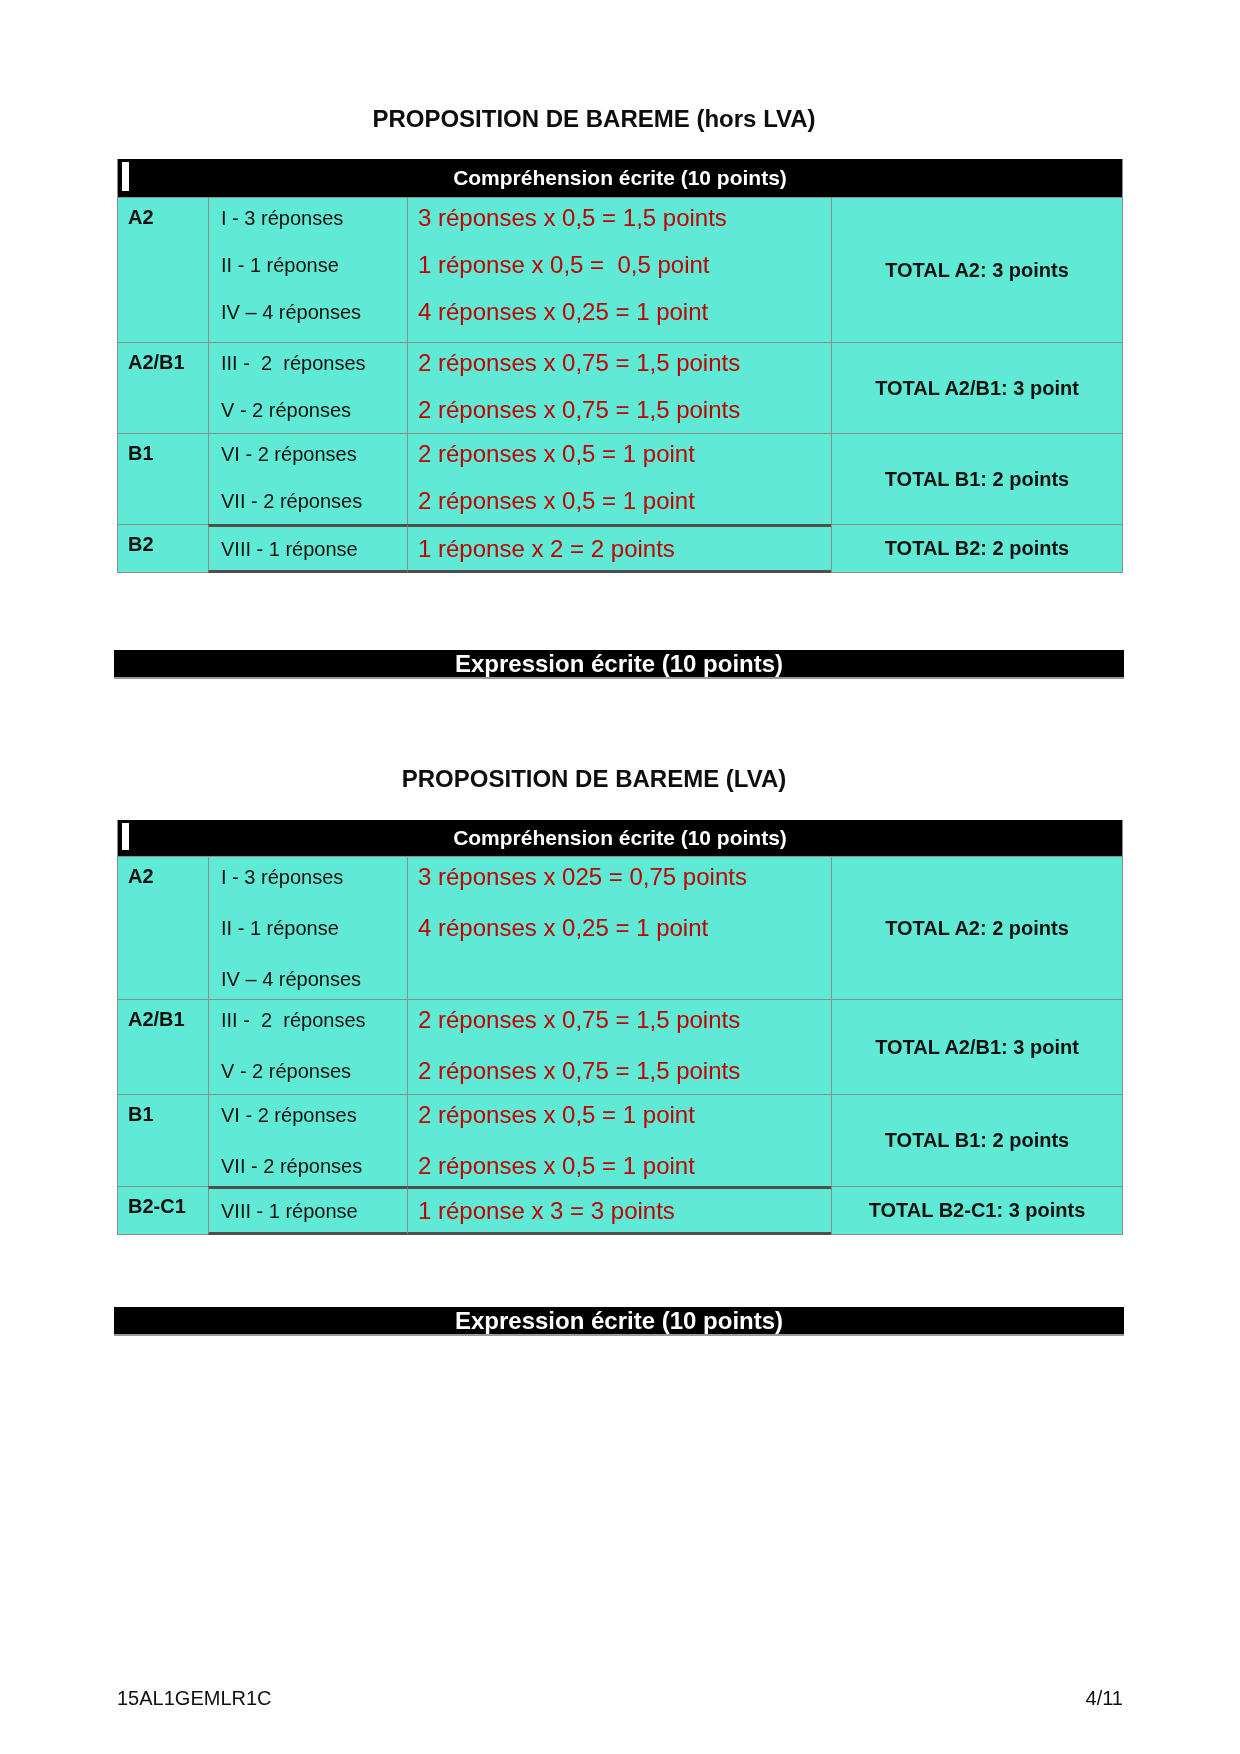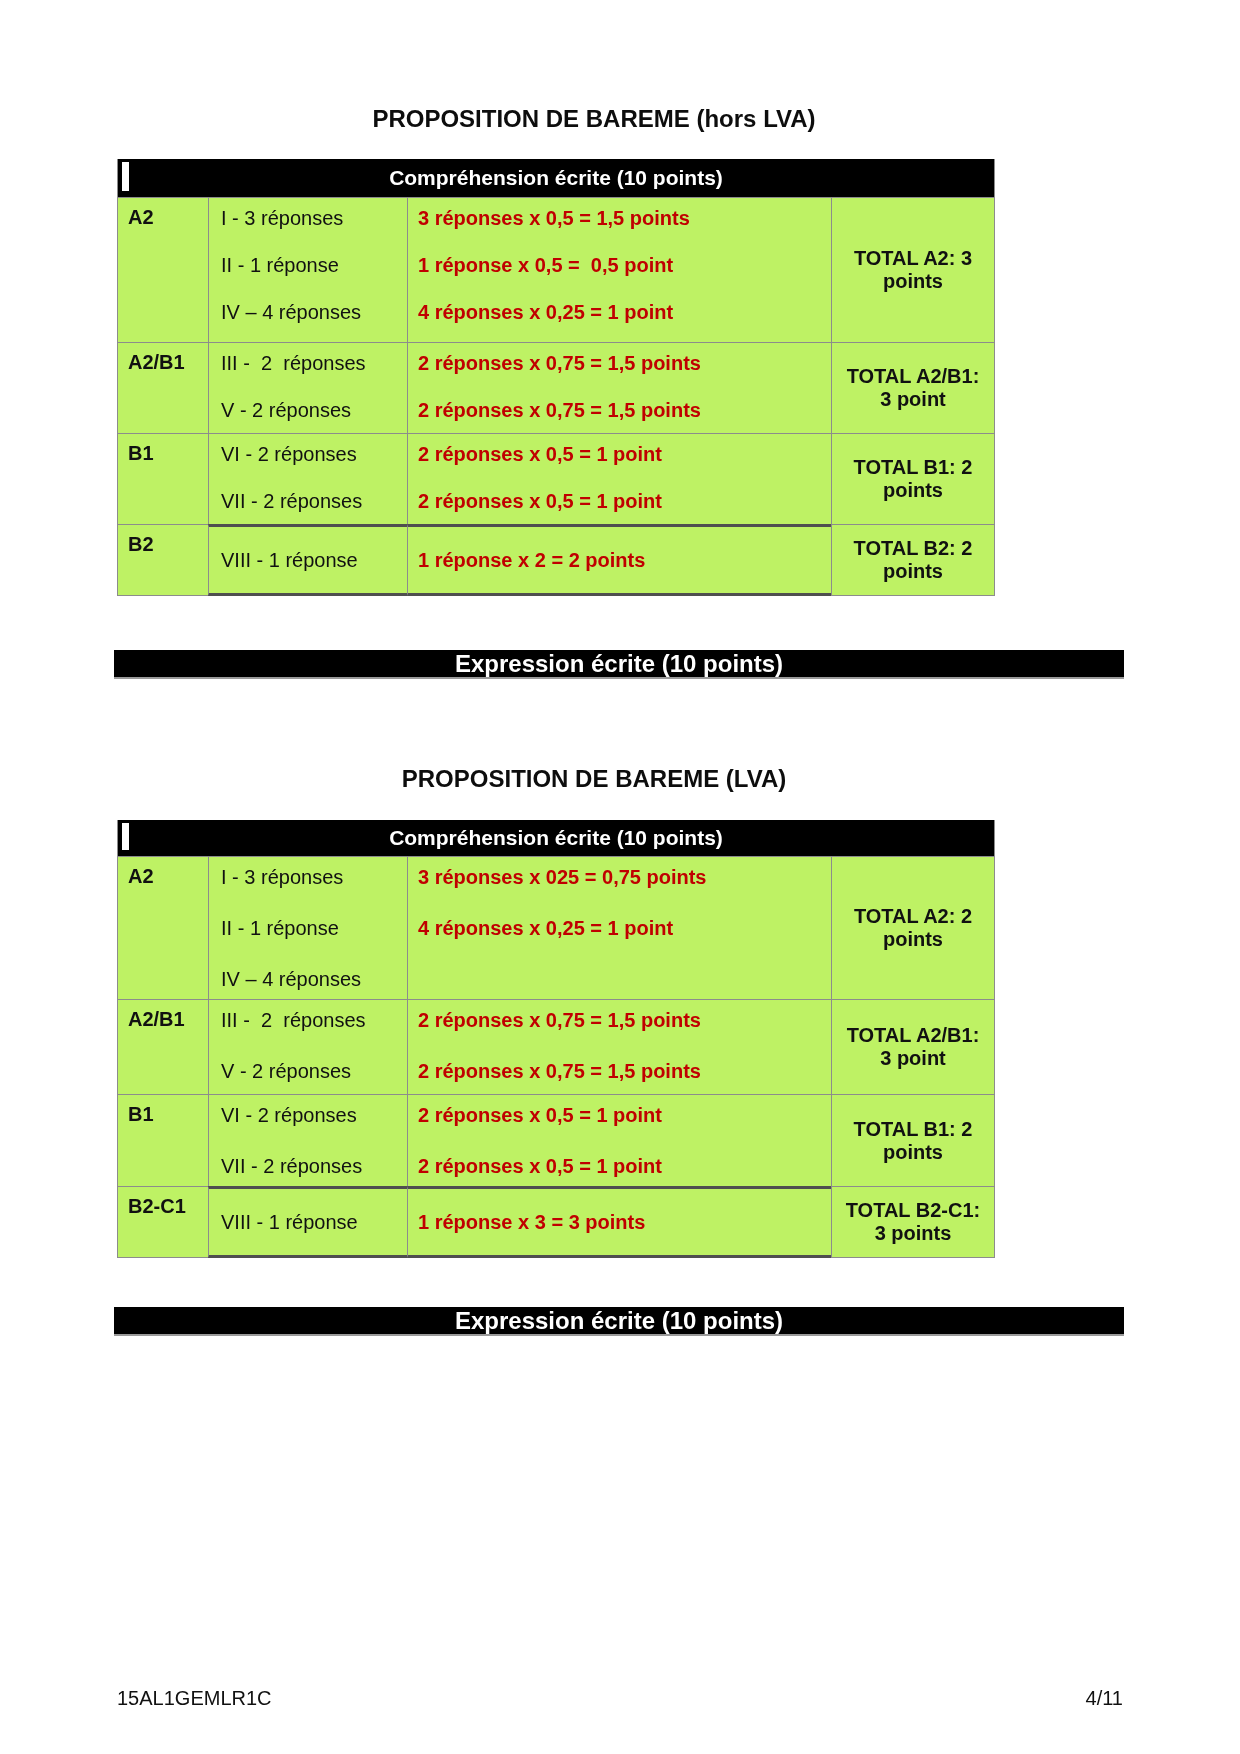--- a/index.html
+++ b/index.html
@@ -10,41 +10,41 @@
   .page { position:relative; width:1240px; height:1754px; background:#fff; overflow:hidden; }
 
   .doc-title {
     position:absolute; left:0; width:1188px; text-align:center;
     font-weight:700; font-size:24px; line-height:26px; color:#0d0d0d;
   }
   #title1 { top:106px; }
   #title2 { top:766px; }
 
   .tbl {
-    position:absolute; left:117px; width:878px; box-sizing:border-box;
+    position:absolute; left:117px; width:1006px; box-sizing:border-box;
     border-left:1px solid #8c8c8c; border-right:1px solid #8c8c8c;
-    background:#bef264;
+    background:#5eead4;
   }
   #tbl1 { top:159px; }
   #tbl2 { top:820px; }
 
   .tbl-head {
     position:relative; background:var(--bar-black, #000); color:#fff;
     display:flex; align-items:center; justify-content:center;
     font-weight:700; font-size:21px;
   }
   #tbl1 .tbl-head { height:38px; }
   #tbl2 .tbl-head { height:36px; }
   .notch { position:absolute; left:4px; top:3px; bottom:6px; width:7px; background:#fff; }
 
   .t-row { display:flex; border-top:1px solid #8c8c8c; }
   .t-row > div { box-sizing:border-box; }
   .c-level { width:90px;  padding:8px 0 8px 10px; font-weight:700; font-size:20px; }
   .c-resp  { width:199px; padding:8px 0 8px 12px; font-size:20px; border-left:1px solid #8c8c8c; }
-  .c-calc  { width:424px; padding:8px 0 8px 10px; font-size:20px; font-weight:700;
+  .c-calc  { width:424px; padding:8px 0 8px 10px; font-size:24px; font-weight:400;
              color:var(--calc-red, #c00000); border-left:1px solid #8c8c8c; }
   .c-total { flex:1; border-left:1px solid #8c8c8c; display:flex; align-items:center;
              justify-content:center; text-align:center; font-weight:700; font-size:20px; padding:12px; }
 
   .ln { min-height:24px; line-height:24px; white-space:pre-wrap; }
   .tbl-1 .ln + .ln { margin-top:23px; }
   .tbl-2 .ln + .ln { margin-top:27px; }
 
   .tbl-1 .r1 { min-height:144px; } .tbl-1 .r2 { min-height:90px; }
   .tbl-1 .r3 { min-height:90px; }  .tbl-1 .r4 { min-height:40px; }

